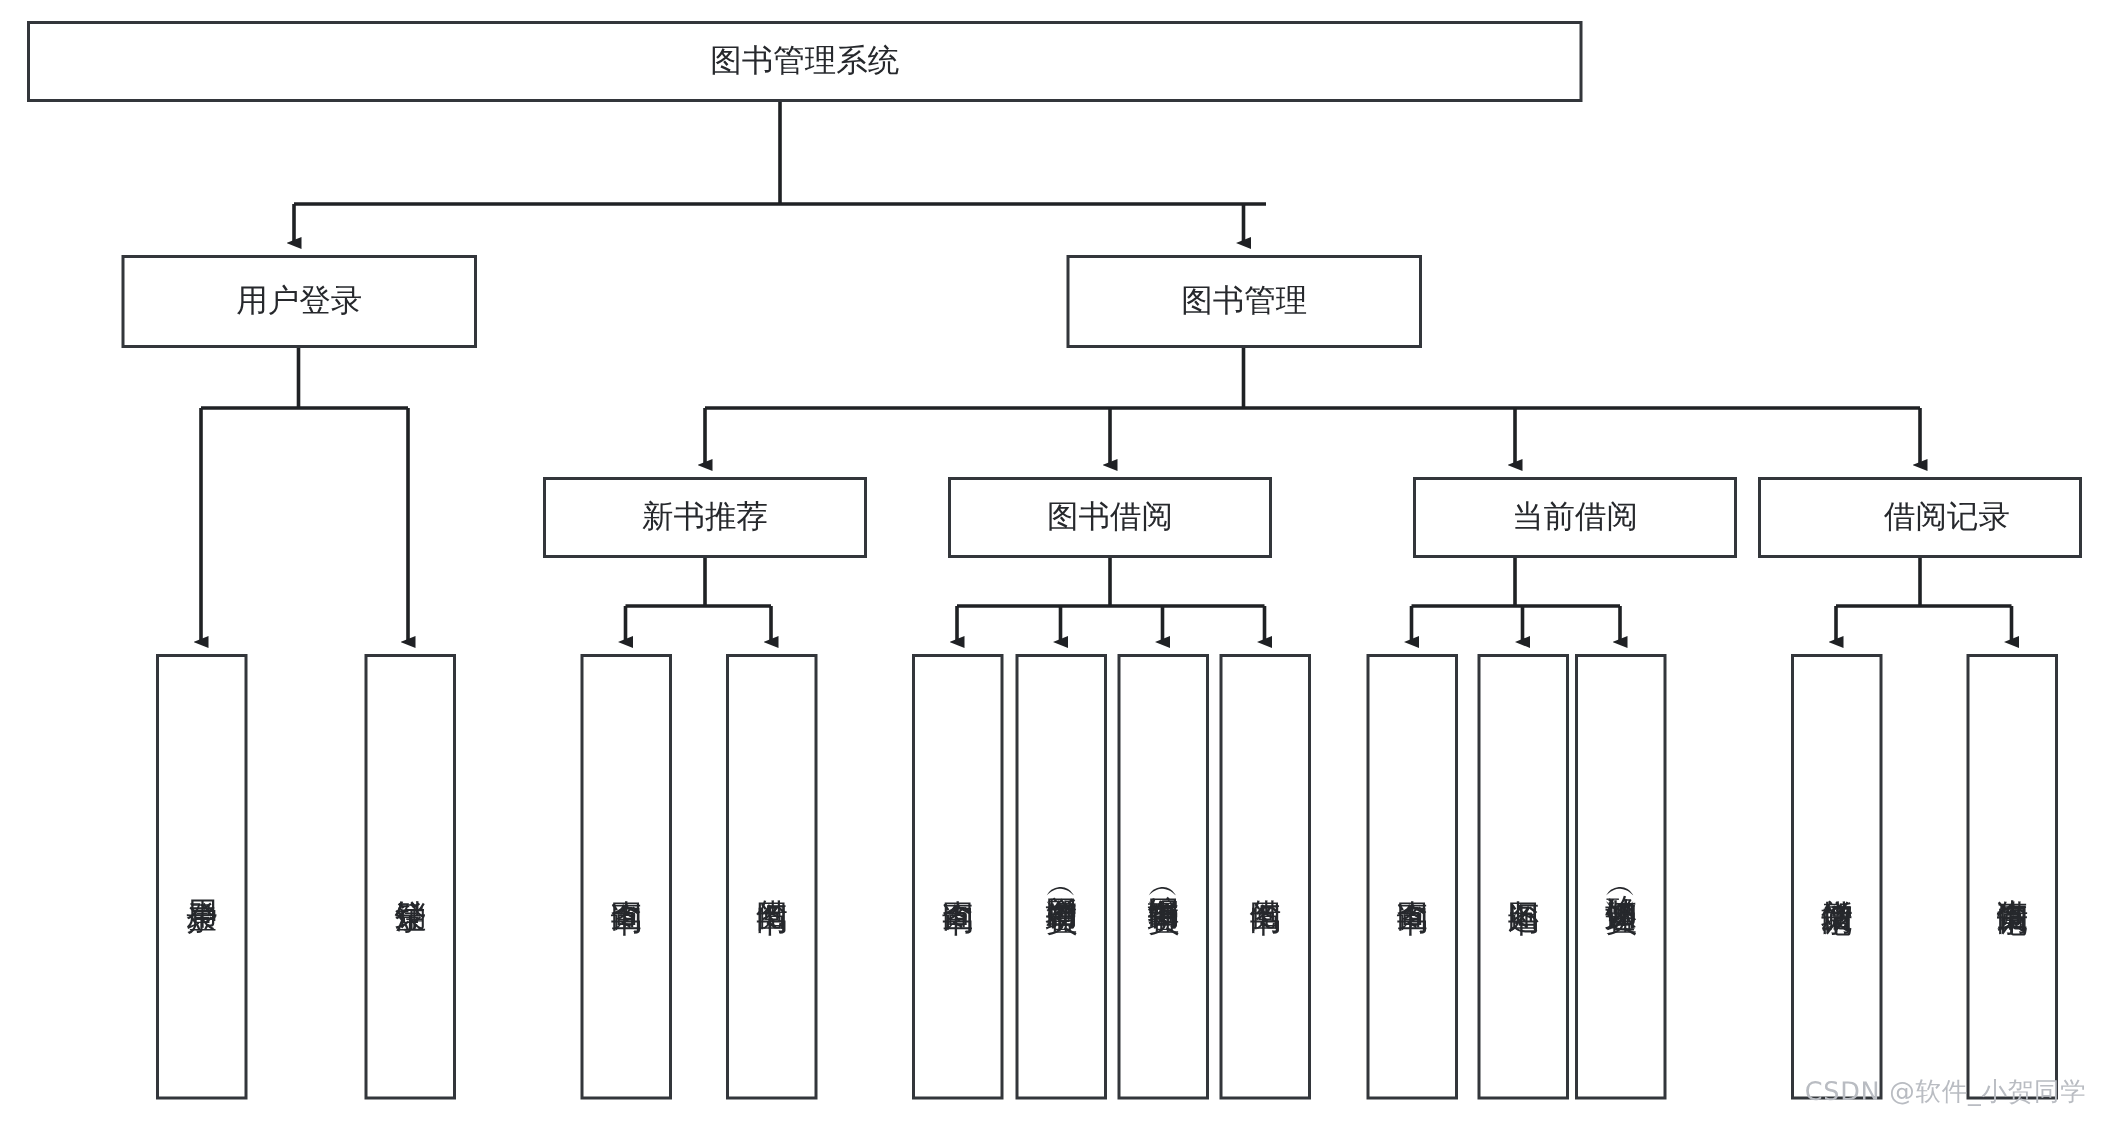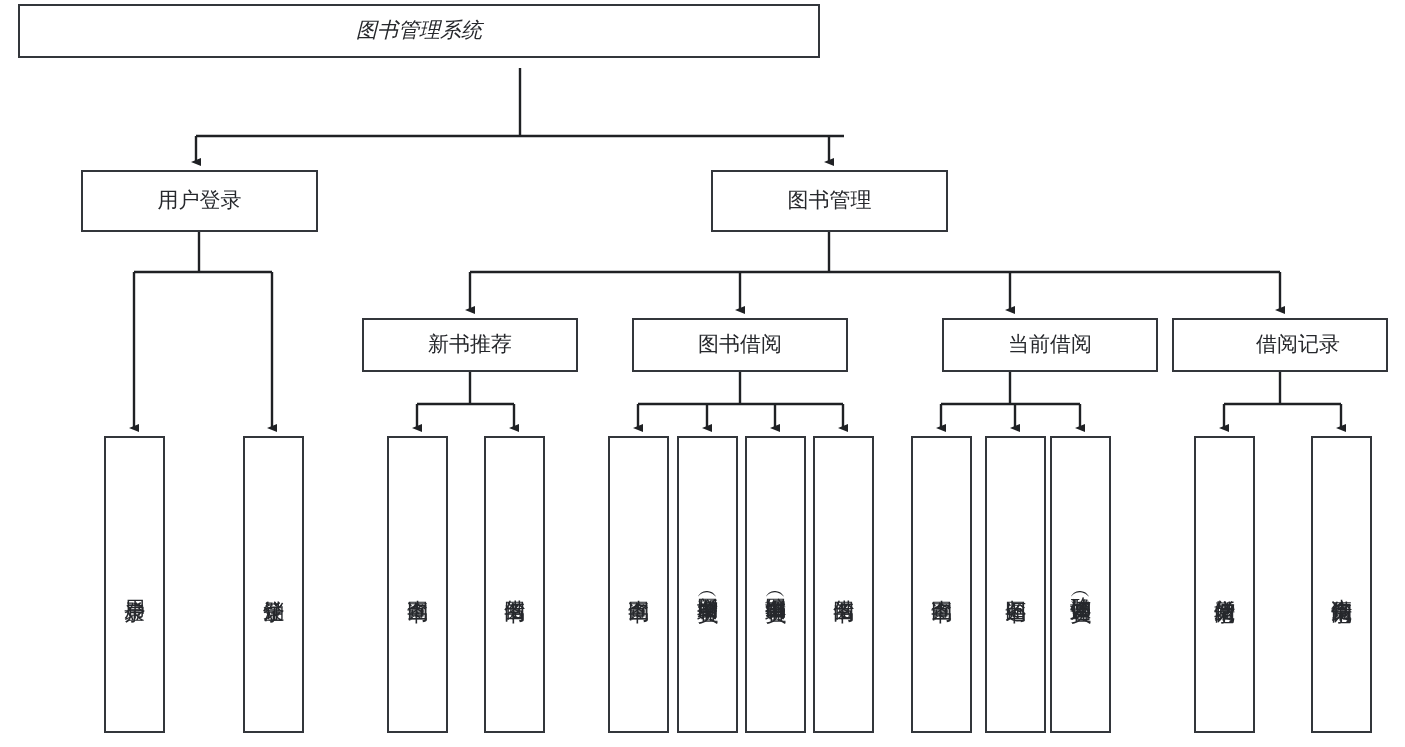--- a/index.html
+++ b/index.html
@@ -111,21 +111,21 @@
       <path d="M1015,404 L1015,428" marker-end="url(#arrow)"></path>
       <path d="M1080,404 L1080,428" marker-end="url(#arrow)"></path>
 
       <path d="M1280,372 L1280,404"></path>
       <path d="M1224,404 L1341,404"></path>
       <path d="M1224,404 L1224,428" marker-end="url(#arrow)"></path>
       <path d="M1341,404 L1341,428" marker-end="url(#arrow)"></path>
     </g>
   </svg>
 
-  <div class="node horiz" style="left:18px; top:4px; width:802px; height:54px;font-style:italic;">
+  <div class="node horiz" style="left:18px; top:14px; width:1037px; height:54px;">
     <span class="label">图书管理系统</span>
   </div>
 
   <div class="node horiz" style="left:81px; top:170px; width:237px; height:62px;">
     <span class="label">用户登录</span>
   </div>
   <div class="node horiz" style="left:362px; top:318px; width:216px; height:54px;">
     <span class="label">新书推荐</span>
   </div>
 
@@ -179,14 +179,15 @@
     <span class="label">确认归还（管理员）</span>
   </div>
 
   <div class="node vert" style="left:1194px; top:436px; width:61px; height:297px;">
     <span class="label">新增借阅记录</span>
   </div>
   <div class="node vert" style="left:1311px; top:436px; width:61px; height:297px;">
     <span class="label">查询借阅记录</span>
   </div>
 
+  <div class="watermark">CSDN @软件_小贺同学</div>
 
 </div>
 
 </body></html>

